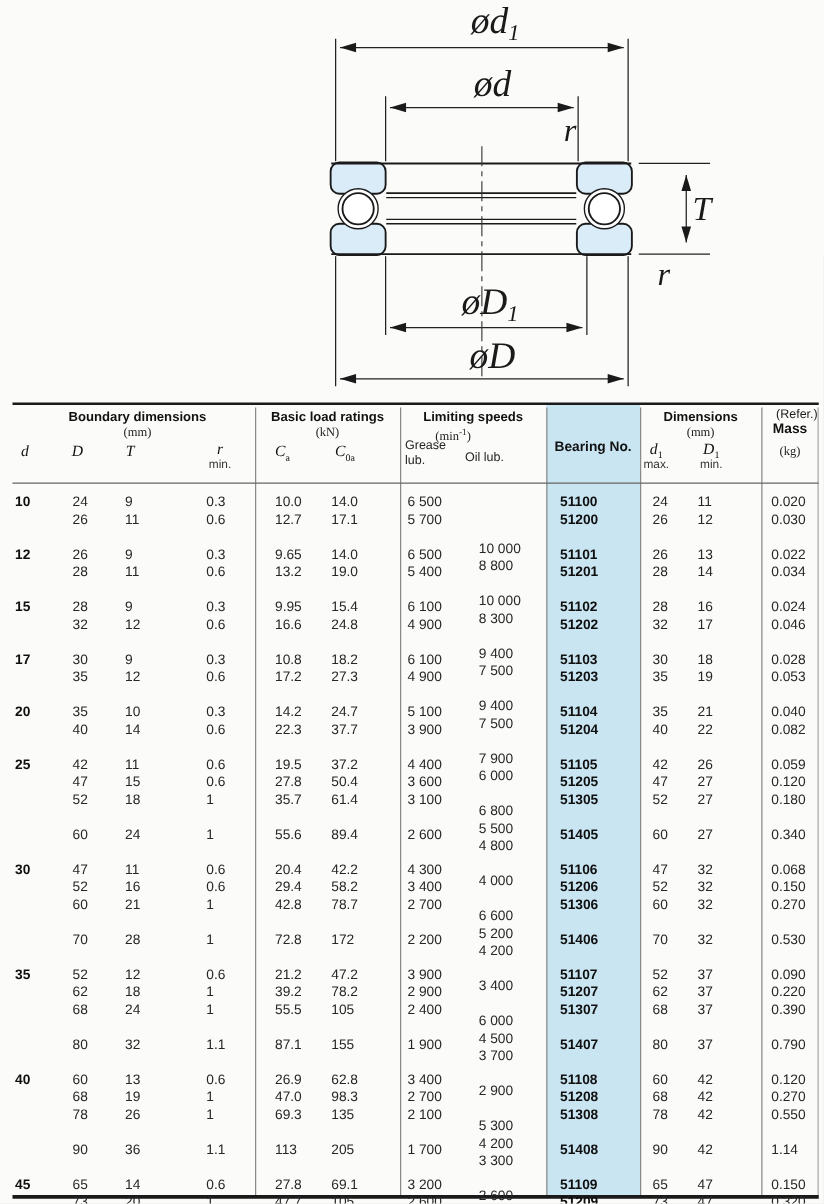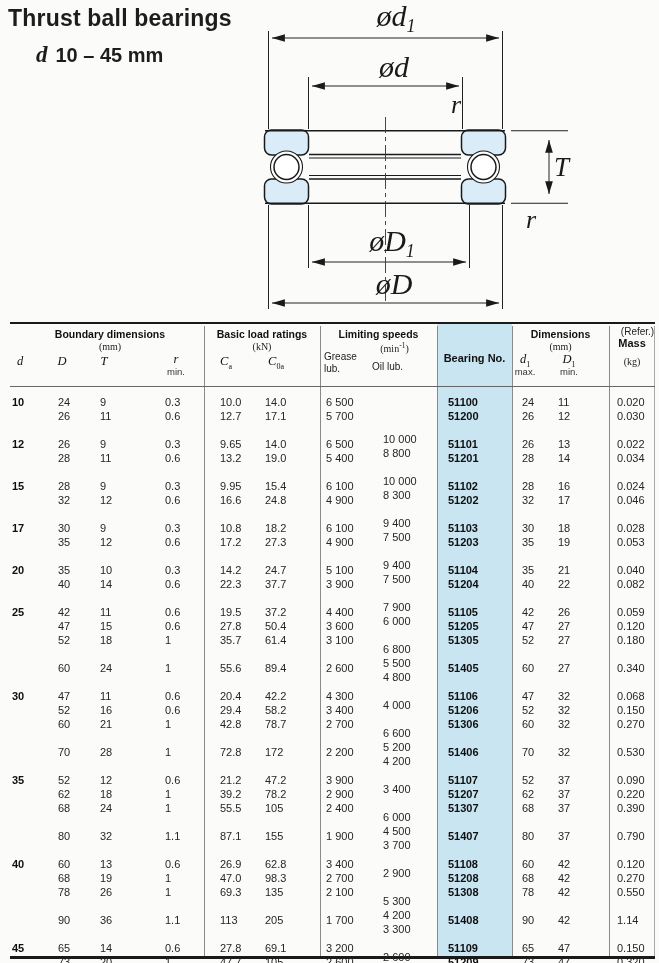--- a/index.html
+++ b/index.html
@@ -36,24 +36,20 @@
   .b{font-weight:bold;color:#0f0f0f;}
   .cd{left:2px;}  .cD{left:48px;} .cT{left:90px;} .cr{left:155px;}
   .cCa{left:210px;} .cC0a{left:255px;} .cgr{left:316px;} .coil{left:373px;margin-top:37px;}
   .cbno{left:438px;} .cd1{left:512px;} .cD1{left:548px;} .cm{left:607px;}
 </style>
 </head>
 <body>
 
 <div class="page">
 
-  <div class="title">Thrust ball bearings</div>
-  <div class="subtitle">
-    <span class="sub-d">d</span><span class="sub-range">10 – 45 mm</span>
-  </div>
 
   <svg class="diagram" width="365" height="315" viewBox="250 0 365 315">
     <defs>
       <marker id="ar" viewBox="0 0 10 7" refX="10" refY="3.5" markerWidth="14" markerHeight="9" orient="auto-start-reverse" markerUnits="userSpaceOnUse">
         <path d="M0,0.5 L10,3.5 L0,6.5 z" fill="#1a1a1a"></path>
       </marker>
     </defs>
 
     <g stroke="#222" stroke-width="1">
 
@@ -130,21 +126,21 @@
     <div class="hd sy" style="left:84px;top:30px;width:20px">T</div>
     <div class="hd sy" style="left:152px;top:28px;width:28px">r</div>
     <div class="hd qual" style="left:152px;top:42px;width:28px">min.</div>
 
     <div class="hd gt" style="left:194px;top:4px;width:116px">Basic load ratings</div>
     <div class="hd gu" style="left:194px;top:17px;width:116px">(kN)</div>
     <div class="hd sy" style="left:198px;top:30px;width:36px"><span>C</span><sub>a</sub></div>
     <div class="hd sy" style="left:246px;top:30px;width:40px"><span>C</span><sub>0a</sub></div>
 
     <div class="hd gt" style="left:310px;top:4px;width:117px">Limiting speeds</div>
-    <div class="hd gu" style="left:326px;top:17px;width:117px"><span>(min</span><span class="sup">-1</span><span>)</span></div>
+    <div class="hd gu" style="left:294px;top:17px;width:117px"><span>(min</span><span class="sup">-1</span><span>)</span></div>
     <div class="hd lub" style="left:314px;top:27px">Grease</div>
     <div class="hd lub" style="left:314px;top:39px">lub.</div>
     <div class="hd lub" style="left:362px;top:37px">Oil lub.</div>
 
     <div class="hd gt" style="left:427px;top:28px;width:75px;font-size:11px">Bearing No.</div>
 
     <div class="hd gt" style="left:502px;top:4px;width:97px">Dimensions</div>
     <div class="hd gu" style="left:502px;top:17px;width:97px">(mm)</div>
     <div class="hd sy" style="left:500px;top:28px;width:30px"><span>d</span><sub>1</sub></div>
     <div class="hd qual" style="left:500px;top:42px;width:30px">max.</div>

